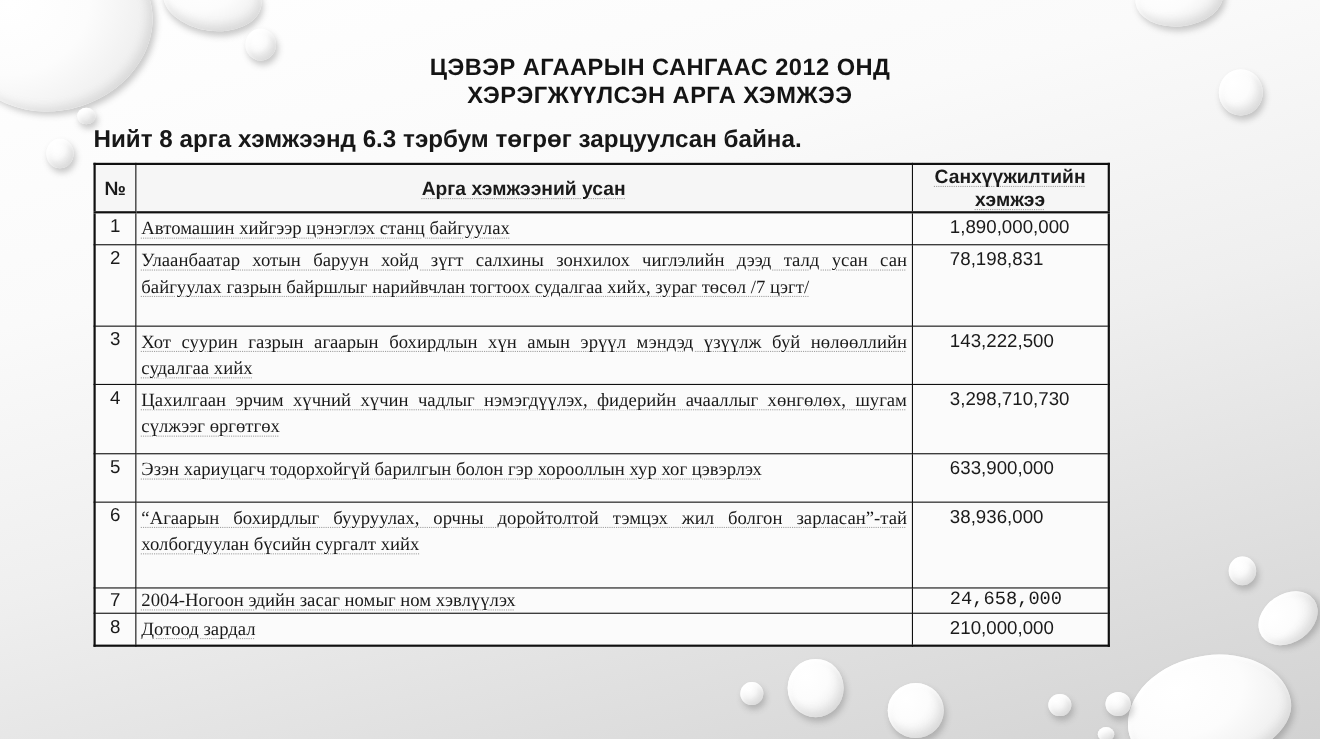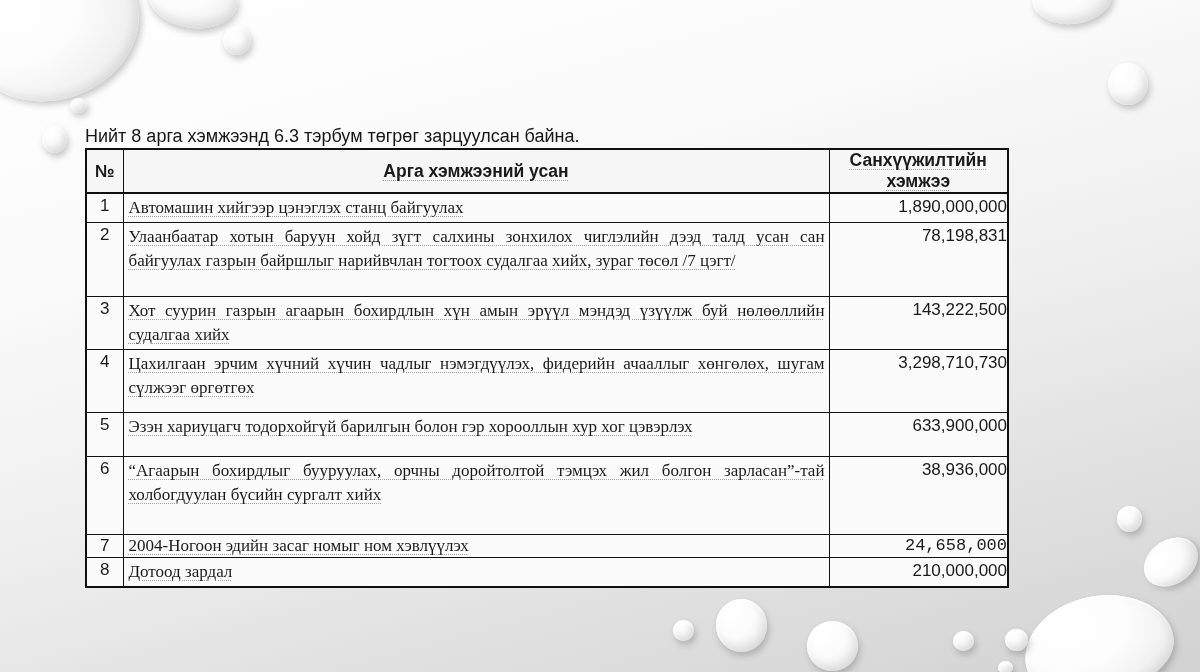--- a/index.html
+++ b/index.html
@@ -36,23 +36,24 @@
     top: 48px; left: 0; right: 0;
     text-align: center;
     font-size: 21.5px;
     font-weight: bold;
     line-height: 26px;
     letter-spacing: 0.4px;
     color: #141414;
   }
   .subtitle {
     position: absolute;
-    top: 126px; left: 85px;
-    font-size: 18px;
+    top: 114px; left: 85px;
+    font-size: 22px;
     color: #171717;
+    font-weight: bold;
   }
 
   
   table.fund {
     position: absolute;
     left: 85px; top: 148px;
     width: 922px;
     border-collapse: collapse;
     table-layout: fixed;
     font-size: 17px;
@@ -81,22 +82,23 @@
     text-align: center;
     padding-top: 2px;
   }
   td.desc {
     padding: 2px 4px 2px 5px;
     line-height: 24px;
     font-family: Liberation Serif, serif;
   }
   td.desc.justify { text-align: justify; }
   td.amount {
-    text-align: right;
+    text-align: left;
     padding-top: 3px;
+    padding-left: 34px;
   }
   
   tbody tr:nth-child(1) { height: 27px; }
   tbody tr:nth-child(2) { height: 74px; }
   tbody tr:nth-child(3) { height: 52px; }
   tbody tr:nth-child(4) { height: 63px; }
   tbody tr:nth-child(5) { height: 44px; }
   tbody tr:nth-child(6) { height: 78px; }
   tbody tr:nth-child(7) { height: 23px; }
   tbody tr:nth-child(7) td.desc { line-height: 20px; padding-top: 1px; padding-bottom: 1px; }
@@ -128,20 +130,24 @@
   <div class="droplet" style="left:1117px; top:506px; width:25px; height:26px;"></div>
   <div class="droplet" style="left:1142px; top:540px; width:58px; height:44px; transform:rotate(-35deg);"></div>
   <div class="droplet blob" style="left:1024px; top:596px; width:150px; height:100px; transform:rotate(-8deg);"></div>
   <div class="droplet" style="left:1005px; top:629px; width:23px; height:22px;"></div>
   <div class="droplet" style="left:998px; top:661px; width:15px; height:13px;"></div>
   <div class="droplet" style="left:673px; top:620px; width:21px; height:21px;"></div>
   <div class="droplet" style="left:716px; top:599px; width:51px; height:53px;"></div>
   <div class="droplet" style="left:807px; top:621px; width:51px; height:50px;"></div>
   <div class="droplet" style="left:953px; top:631px; width:21px; height:20px;"></div>
 
+  <div class="title">
+    <div>ЦЭВЭР АГААРЫН САНГААС 2012 ОНД</div>
+    <div>ХЭРЭГЖҮҮЛСЭН АРГА ХЭМЖЭЭ</div>
+  </div>
 
   <div class="subtitle">Нийт 8 арга хэмжээнд 6.3 тэрбум төгрөг зарцуулсан байна.</div>
 
   <table class="fund">
     <colgroup>
         <col class="c-no">
         <col class="c-desc">
         <col class="c-amount">
       </colgroup>
     <thead>

